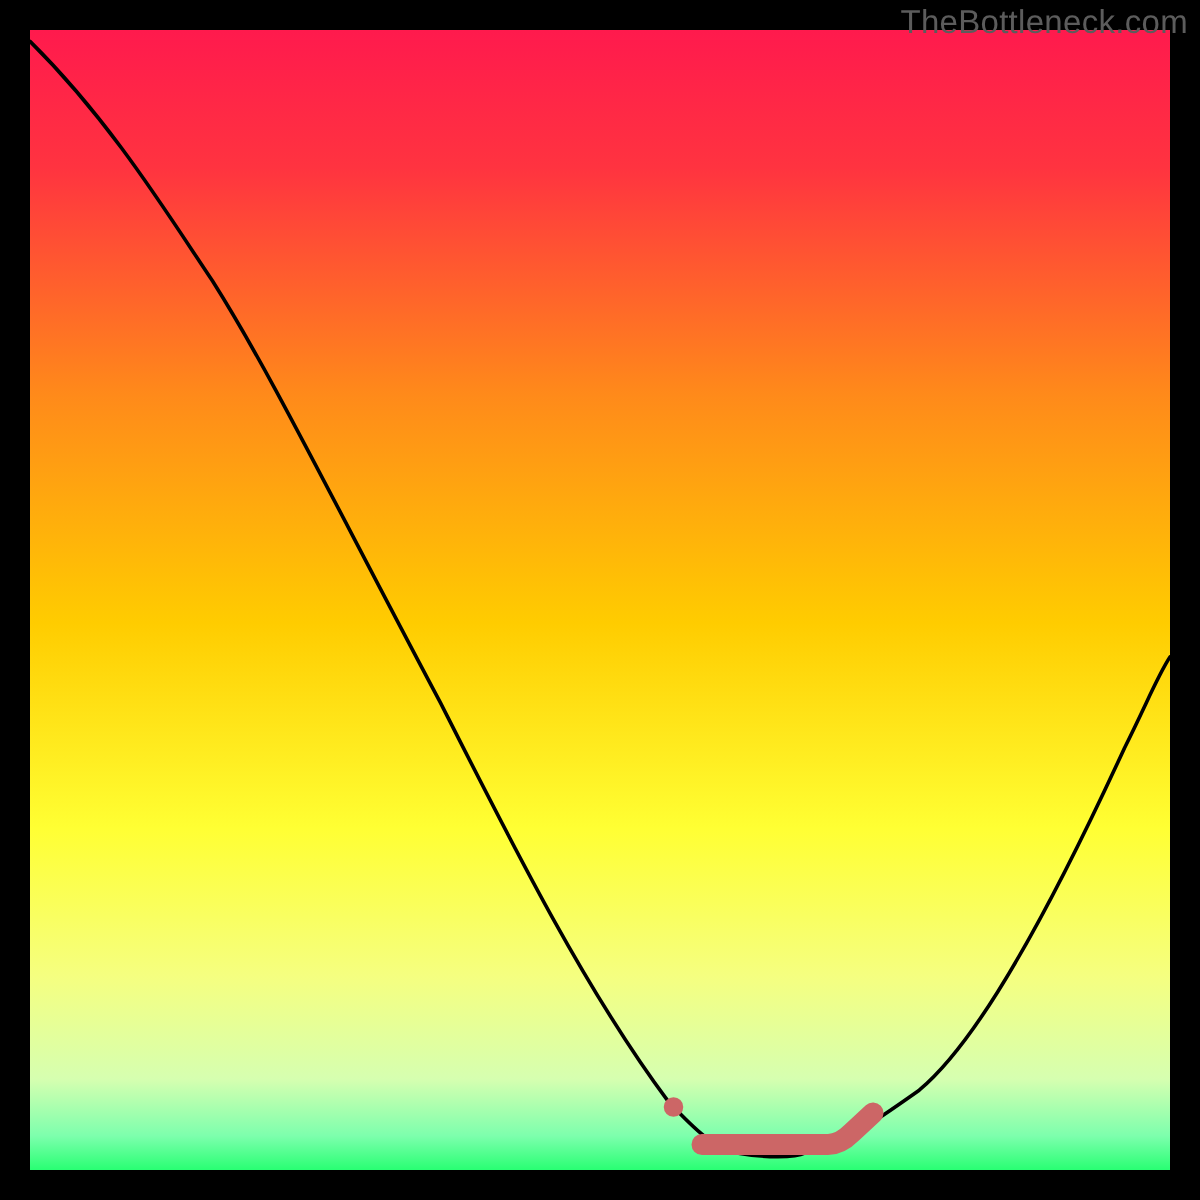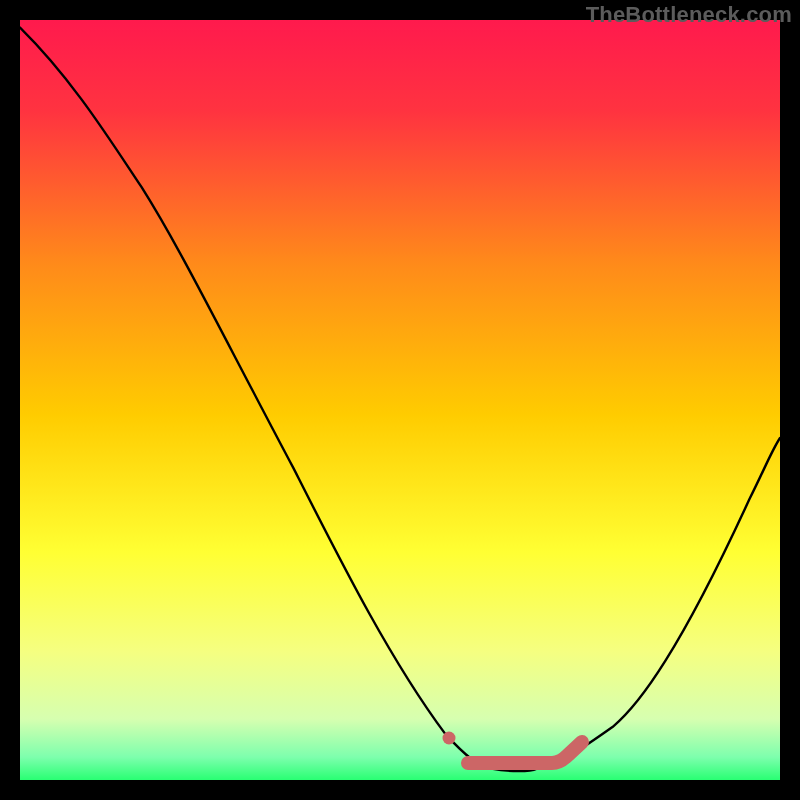--- a/index.html
+++ b/index.html
@@ -16,21 +16,21 @@
     height: 800px;
     background: #000000;
   }
   .watermark {
     position: absolute;
     top: 2px;
     right: 8px;
     font-family: Arial, Helvetica, sans-serif;
     font-size: 22px;
     color: #5c5c5c;
-    font-weight: 700;
+    font-weight: 400;
     z-index: 10;
     letter-spacing: 0.2px;
   }
   .plot-area {
     position: absolute;
     left: 20px;
     top: 20px;
     width: 760px;
     height: 760px;
   }

